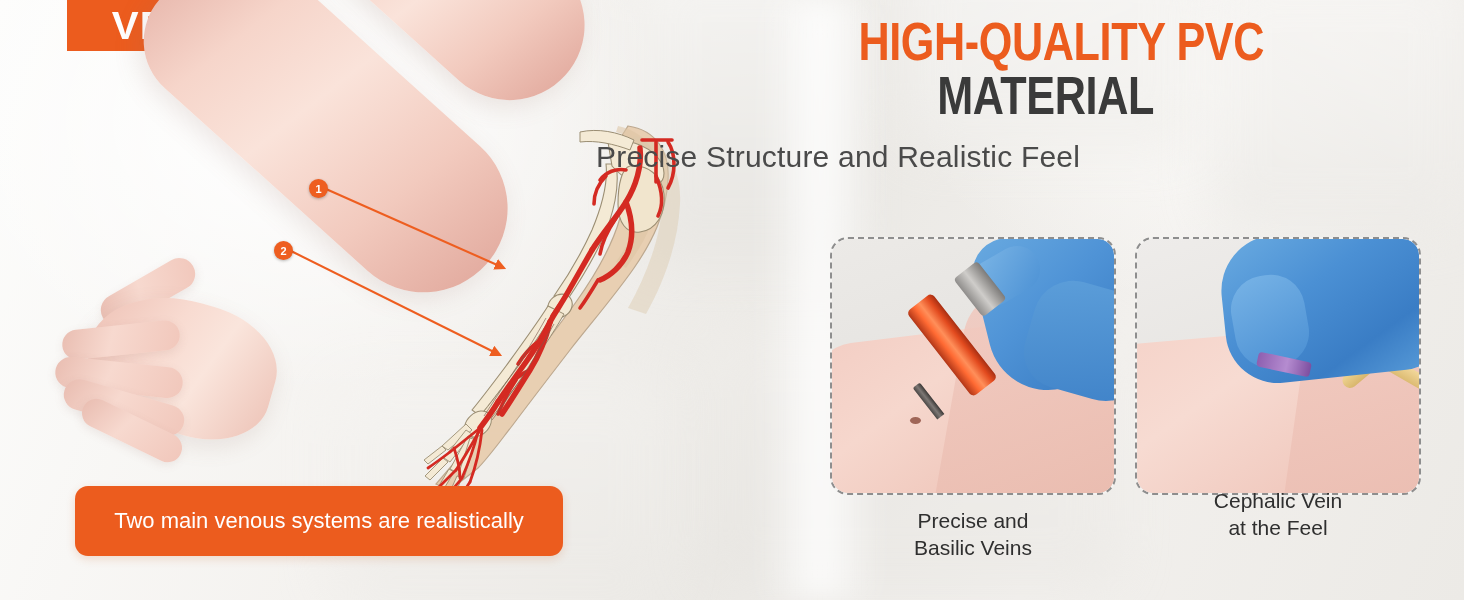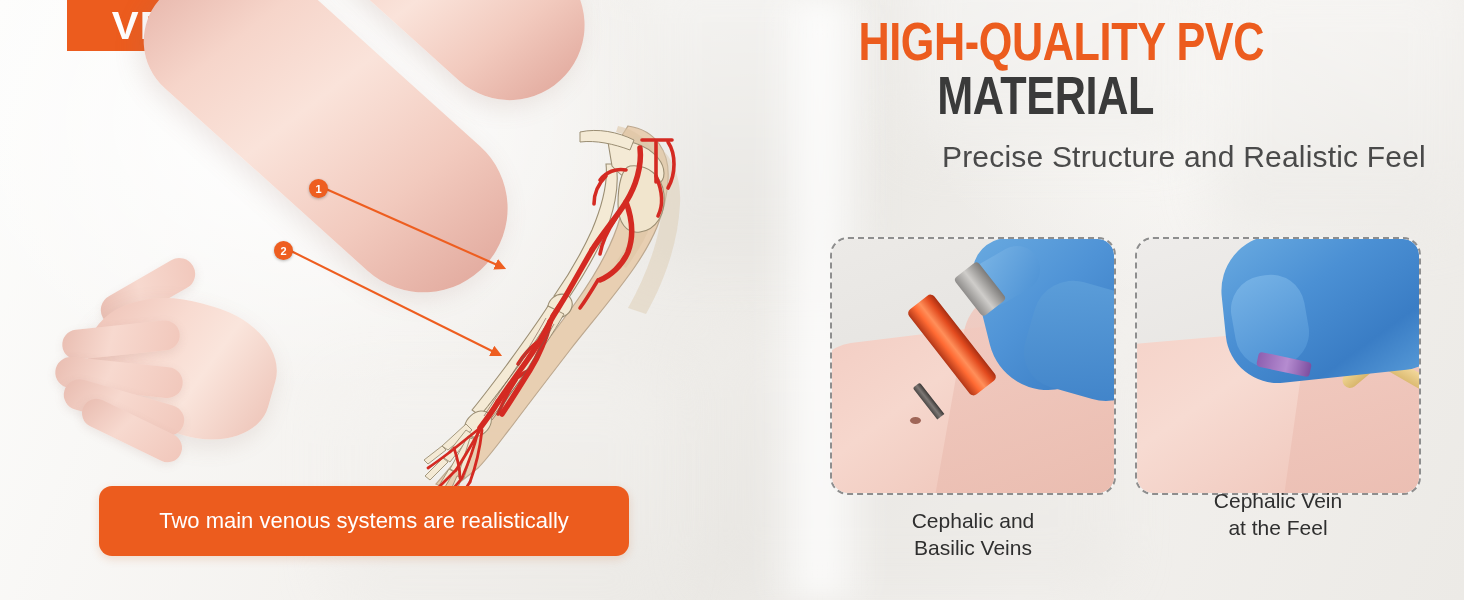--- a/index.html
+++ b/index.html
@@ -49,21 +49,21 @@
   }
   #headline span {
     font-size:54px; font-weight:bold; letter-spacing:-.5px;
     transform:scaleX(.80); transform-origin:right center; display:inline-block;
   }
   .hl-orange { color:#ec5c1e; }
   .hl-dark   { color:#3a3a3a; margin-left:14px; }
 
   #subhead {
     position:absolute; left:596px; top:140px; width:830px;
-    text-align:right; color:#4a4a4a; font-size:30px; font-weight:normal;
+    text-align:left; color:#4a4a4a; font-size:30px; font-weight:normal;
     letter-spacing:.2px;
   }
 
   
   #arm-wrap { position:absolute; left:0; top:0; width:620px; height:560px; }
   .arm-seg {
     position:absolute;
     background:linear-gradient(100deg,#e7b6ab 0%,#f6d5ca 22%,#fae3da 44%,#f2cabe 72%,#e2aa9e 100%);
     border-radius:50%/34%;
     box-shadow:0 8px 26px rgba(150,110,100,.16);
@@ -172,25 +172,24 @@
   
   .photo-caption {
     position:absolute; width:286px; text-align:center;
     color:#2f2f2f; font-size:21px; line-height:1.28;
   }
   #photo-caption-1 { left:830px;  top:508px; }
   #photo-caption-2 { left:1135px; top:488px; }
 
   
   #callout-box {
-    position:absolute; left:75px; top:486px; width:530px; height:70px;
+    position:absolute; left:75px; top:486px; width:488px; height:70px;
     background:#ec5c1e; border-radius:13px;
     display:flex; align-items:center; justify-content:center;
     box-shadow:0 3px 10px rgba(200,90,30,.18);
-    margin-left:24px;
   }
   #callout-text {
     color:#ffffff; font-size:22px; line-height:1.3; text-align:center; padding:0 22px;
   }
 </style>
 </head>
 <body>
 
 <div id="banner">
 
@@ -333,21 +332,21 @@
       <div class="p1-glove"></div>
       <div class="p1-glove2"></div>
       <div class="p1-fing"></div>
       <div class="p1-syr-top"></div>
       <div class="p1-syr-body"></div>
       <div class="p1-needle"></div>
       <div class="p1-punct"></div>
     </div>
   </div>
   <div class="photo-caption" id="photo-caption-1">
-    <div>Cephalic and</div>
+    <div>Precise and</div>
     <div>Basilic Veins</div>
   </div>
 
   <div class="photo-card" id="photo-card-2">
     <div class="photo-inner">
       <div class="p2-bg"></div>
       <div class="p2-skin"></div>
       <div class="p2-skin2"></div>
       <div class="p2-clear"></div>
       <div class="p2-tube-a"></div>

